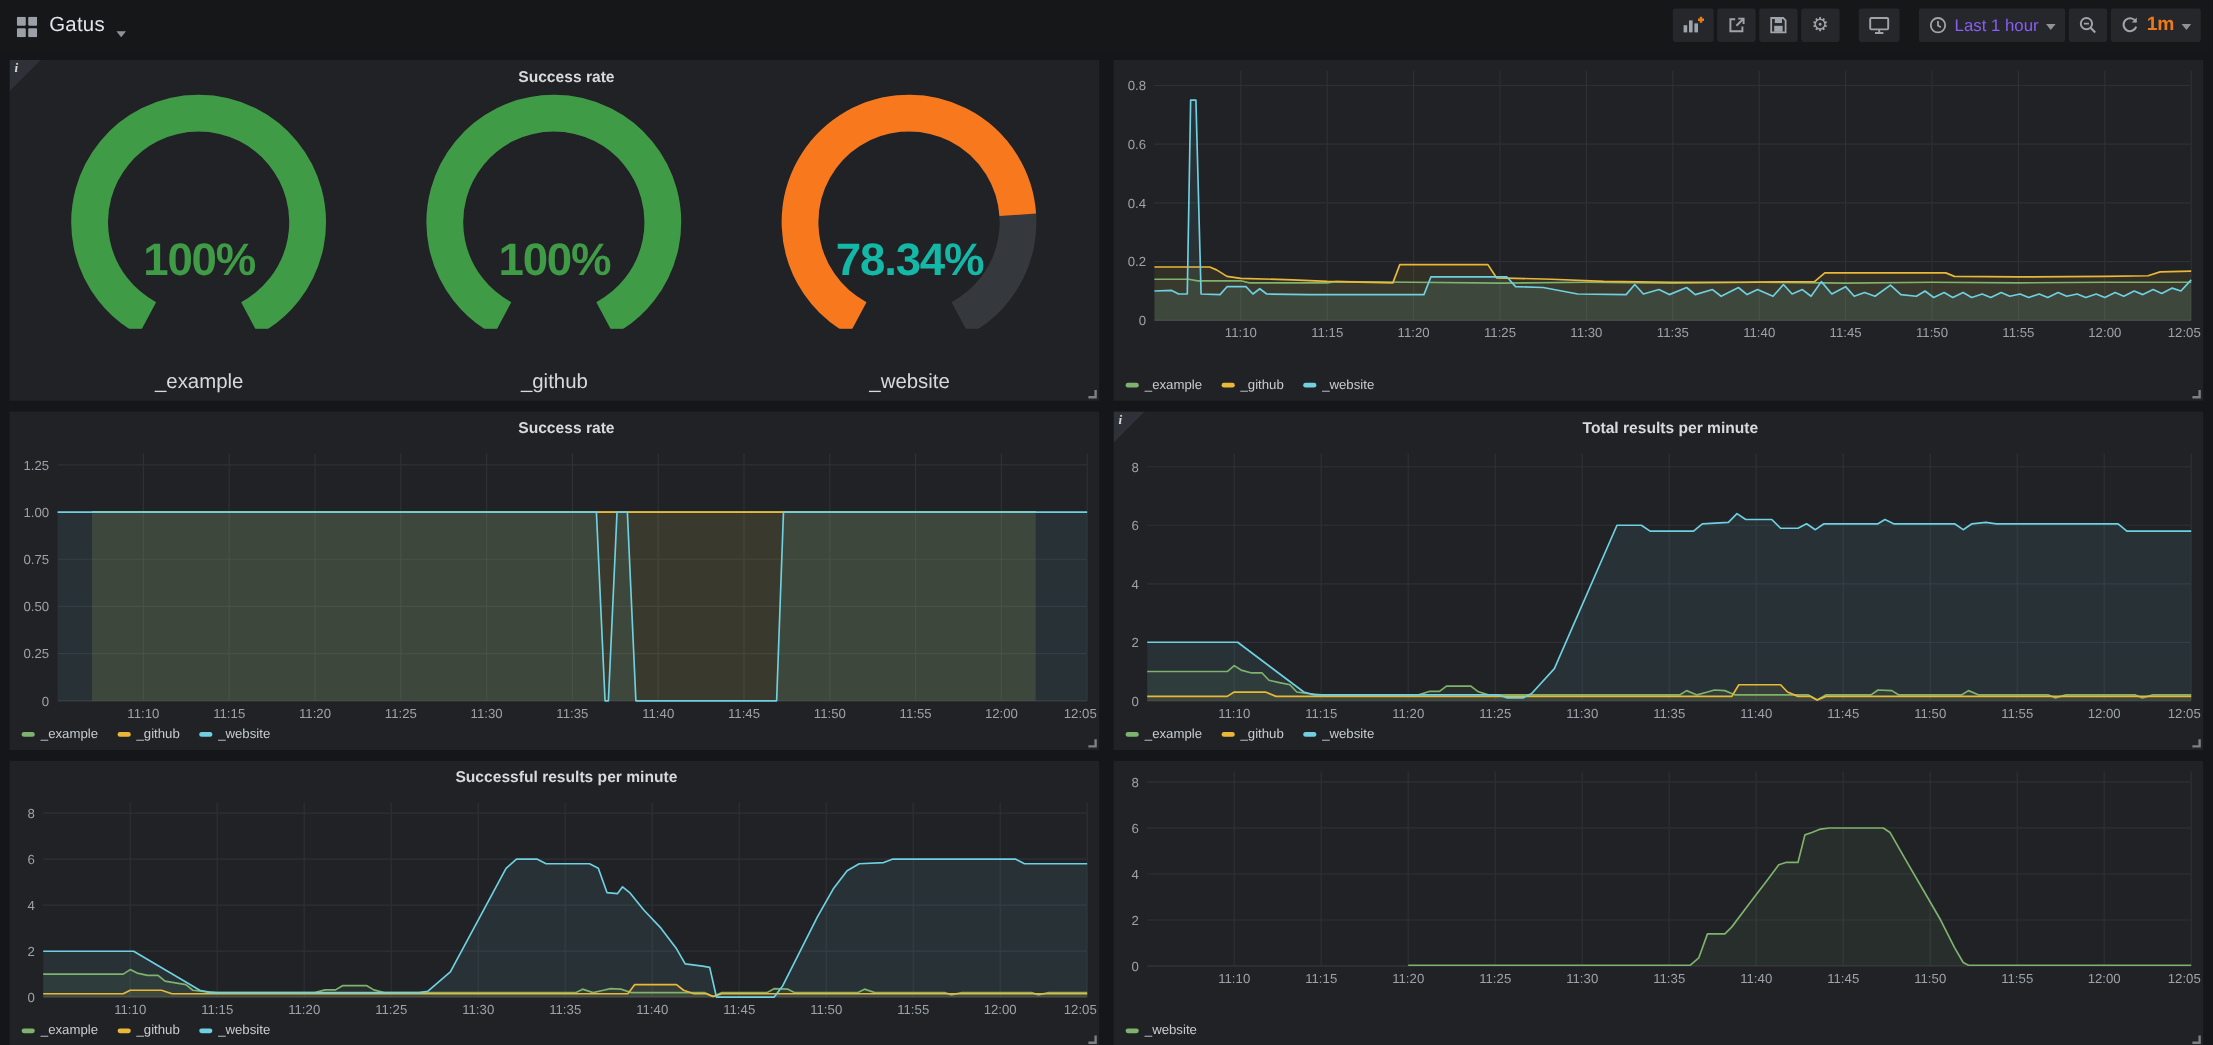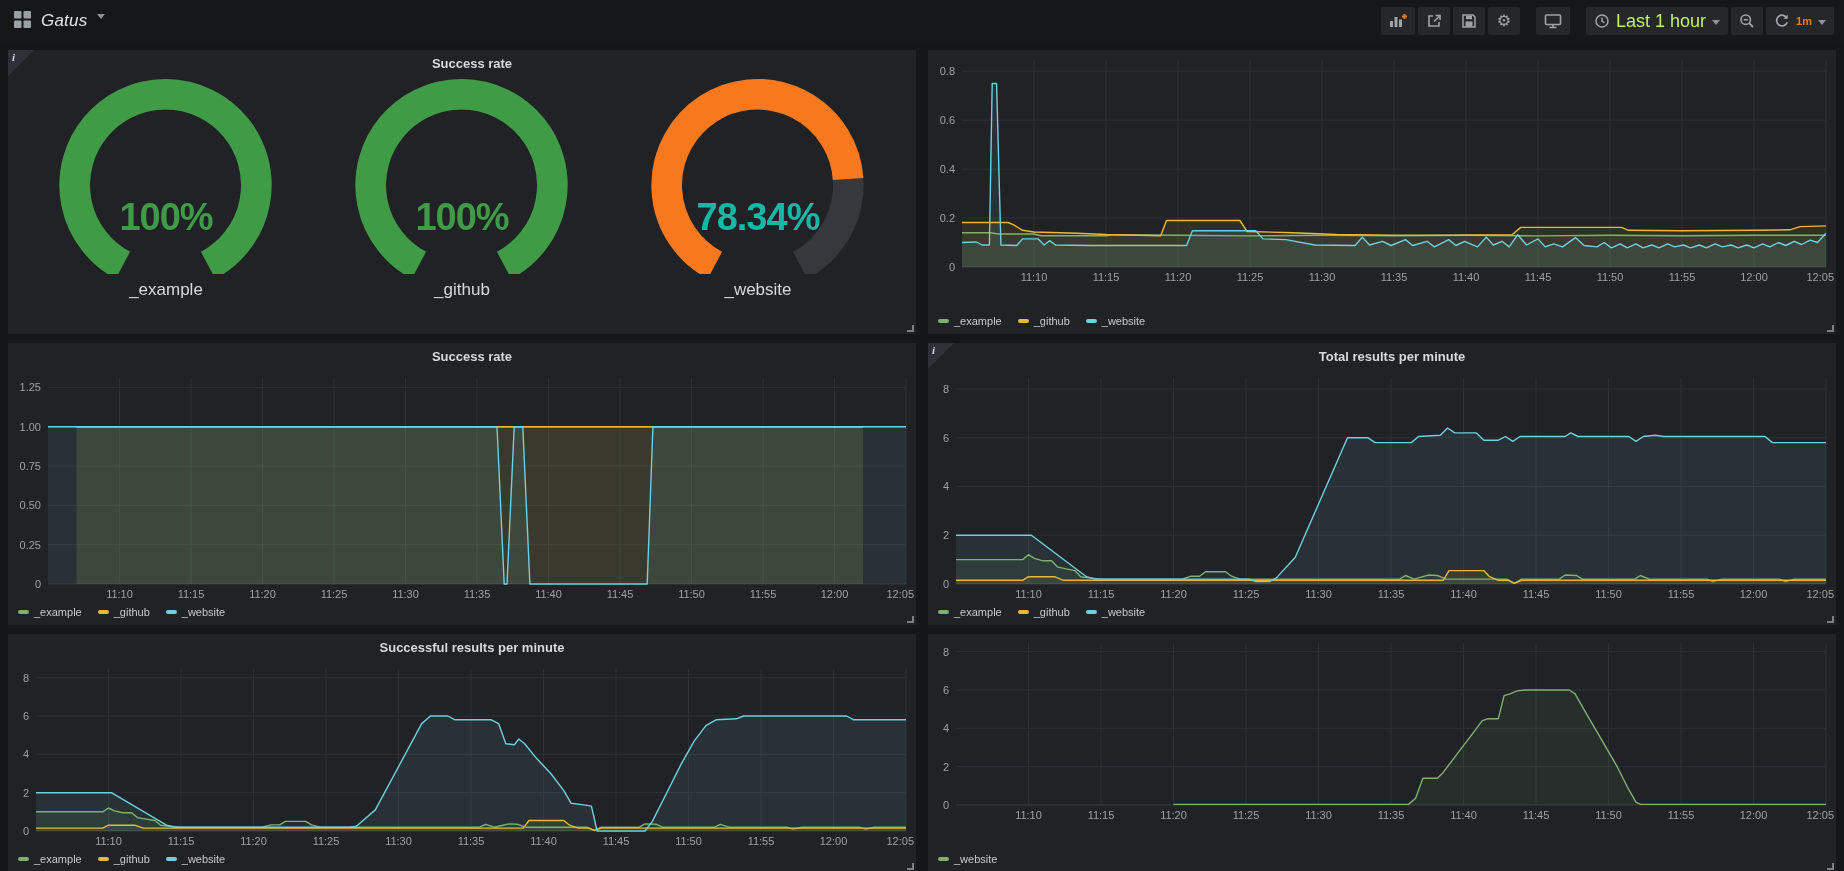--- a/index.html
+++ b/index.html
@@ -8,35 +8,35 @@
     background: #141619;
     font-family: "Liberation Sans", sans-serif;
     color: #d8d9da;
   }
   
   #navbar {
     height: 42px; background: #161719;
     display: flex; align-items: center; justify-content: space-between;
     padding: 0 10px 0 14px;
   }
-  .nav-left { display: flex; align-items: flex-start; gap: 10px; font-style: italic; }
+  .nav-left { display: flex; align-items: flex-end; gap: 10px; }
   .grid-icon { display: inline-flex; cursor: pointer; }
   .dash-title { font-size: 17px; color: #e3e5e8; cursor: pointer; font-weight: 400; letter-spacing: .2px; }
   .caret { width: 0; height: 0; border-left: 4px solid transparent; border-right: 4px solid transparent;
            border-top: 5px solid #8d939b; display: inline-block; margin-top: 3px; cursor: pointer; }
   .nav-right { display: flex; align-items: center; gap: 3px; }
   .nav-btn {
     background: #26272b; border: none; color: #9fa4ab; height: 28px; min-width: 32px;
     display: inline-flex; align-items: center; justify-content: center; gap: 6px;
     border-radius: 2px; cursor: pointer; padding: 0 8px; font-family: "Liberation Sans", sans-serif;
   }
   .nav-btn svg { display: block; }
   .nav-gap { width: 10px; }
-  .time-text { color: #bef264; font-size: 18px; }
-  .refresh-text { color: #eb7b18; font-size: 11px; font-weight: bold; }
+  .time-text { color: #8b5cf6; font-size: 14px; }
+  .refresh-text { color: #eb7b18; font-size: 16px; font-weight: bold; }
   .uni-icon { font-family: "DejaVu Sans", sans-serif; font-size: 16px; color: #9fa4ab; line-height: 1; }
   
   #dash {
     padding: 8px 8px 0 8px;
     display: grid;
     grid-template-columns: 1fr 1fr;
     grid-template-rows: 284px 282px 238px;
     column-gap: 12px; row-gap: 9px;
   }
   .panel {
@@ -53,21 +53,21 @@
   .info-corner i {
     position: absolute; top: -25px; left: 4px; font-size: 11px; color: #d8d9da;
     font-family: "Liberation Serif", serif; font-style: italic; font-weight: bold;
   }
   .resize-handle {
     position: absolute; right: 2px; bottom: 2px; width: 7px; height: 7px; z-index: 3; cursor: nwse-resize;
     border-right: 2px solid rgba(200,205,210,.55); border-bottom: 2px solid rgba(200,205,210,.55);
   }
   
   .gauges { flex: 1; display: flex; align-items: stretch; justify-content: space-around; padding: 2px 10px 6px; }
-  .gauge { position: relative; width: 33%; display: flex; flex-direction: column; align-items: center; }
+  .gauge { position: relative; width: 33%; display: flex; flex-direction: column; align-items: center; justify-content: space-between; }
   .gauge svg { width: 100%; height: 196px; }
   .gauge-value {
     position: absolute; left: 0; right: 0; top: 118px; text-align: center;
     font-size: 38px; font-weight: bold; letter-spacing: -1px;
   }
   .gauge-label { text-align: center; font-size: 17px; color: #d8d9da; margin-top: 6px; }
   
   .chart-area { flex: 1; position: relative; min-height: 0; }
   .chart-area svg { position: absolute; left: 0; top: 0; }
   .legend { height: 22px; flex: 0 0 auto; display: flex; align-items: center; gap: 16px; padding: 0 0 4px 10px; }

